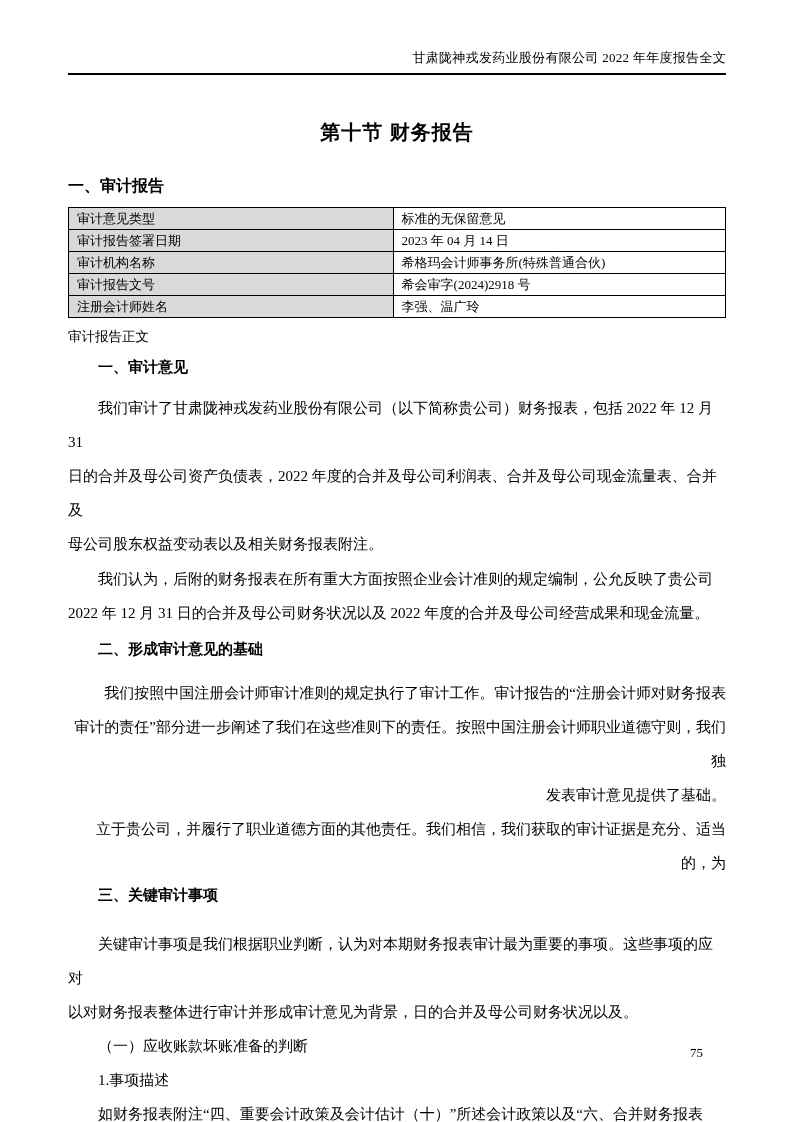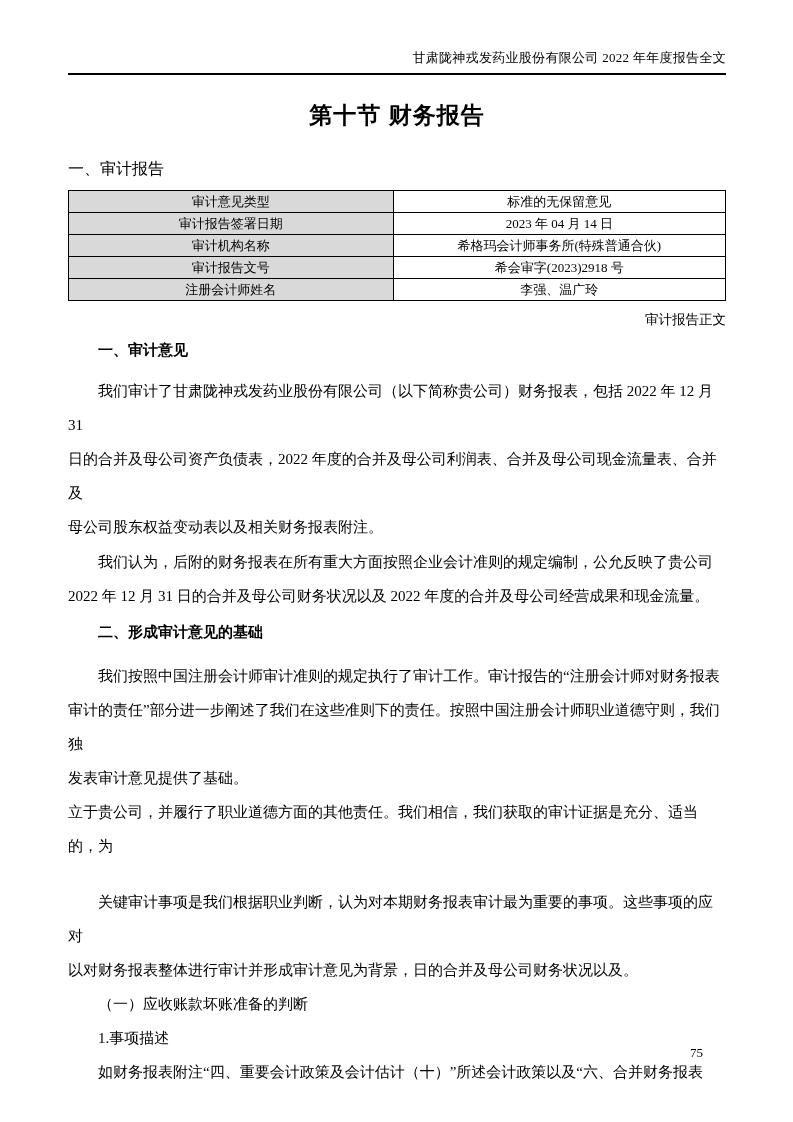--- a/index.html
+++ b/index.html
@@ -27,81 +27,80 @@
     line-height: 16px;
     text-align: right;
     letter-spacing: 0.3px;
   }
   .header-rule {
     height: 0;
     border-bottom: 2px solid #000000;
     margin-top: 7px;
   }
   .doc-title {
-    margin-top: 25px;
+    margin-top: 42px;
     font-family: "Liberation Sans", "DejaVu Sans", sans-serif;
     font-weight: bold;
-    font-size: 23px;
+    font-size: 20px;
     line-height: 30px;
     text-align: center;
     letter-spacing: 1px;
   }
   .h2 {
     margin-top: 28px;
     font-family: "Liberation Sans", "DejaVu Sans", sans-serif;
-    font-weight: normal;
+    font-weight: bold;
     font-size: 16px;
     line-height: 22px;
   }
   table.audit-table {
     margin-top: 10px;
     width: 100%;
     border-collapse: collapse;
     border: 1.5px solid #000000;
-    text-align: center;
   }
   table.audit-table td {
     border: 1px solid #000000;
     height: 21px;
     font-size: 13px;
     padding: 0 8px;
     vertical-align: middle;
   }
   td.cell-label {
     background: #d9d9d9;
     width: 49.4%;
   }
   td.cell-value {
     background: #ffffff;
   }
   .report-body-caption {
     margin-top: 10px;
     font-size: 13.5px;
     line-height: 17px;
-    text-align: right;
+    text-align: left;
   }
   .h3 {
     font-family: "Liberation Sans", "DejaVu Sans", sans-serif;
     font-weight: bold;
     font-size: 15px;
     line-height: 21px;
     text-indent: 2em;
   }
   .h3-opinion   { margin-top: 11px; }
   .h3-basis     { margin-top: 8px; }
   .h3-keymatter { margin-top: 4px; }
   .para {
     font-size: 15px;
     line-height: 34px;
   }
   .para > .line { min-height: 34px; }
   .para > .line.first { text-indent: 2em; }
   .p-opinion-1 { margin-top: 14px; }
   .p-opinion-2 { margin-top: 1px; }
-  .p-basis     { margin-top: 17px; }
+  .p-basis     { margin-top: 17px; text-align: right; }
   .p-key       { margin-top: 22px; }
   .p-key-desc  { margin-top: 0; }
   .sub-line {
     font-size: 15px;
     line-height: 34px;
     text-indent: 2em;
   }
   .page-number {
     position: absolute;
     right: 90px;
@@ -131,21 +130,21 @@
       <tr>
         <td class="cell-label">审计报告签署日期</td>
         <td class="cell-value">2023 年 04 月 14 日</td>
       </tr>
       <tr>
         <td class="cell-label">审计机构名称</td>
         <td class="cell-value">希格玛会计师事务所(特殊普通合伙)</td>
       </tr>
       <tr>
         <td class="cell-label">审计报告文号</td>
-        <td class="cell-value">希会审字(2023)2918 号</td>
+        <td class="cell-value">希会审字(2024)2918 号</td>
       </tr>
       <tr>
         <td class="cell-label">注册会计师姓名</td>
         <td class="cell-value">李强、温广玲</td>
       </tr>
     </tbody>
   </table>
 
   <div class="report-body-caption">审计报告正文</div>
 
@@ -164,20 +163,21 @@
 
   <div class="h3 h3-basis">二、形成审计意见的基础</div>
 
   <div class="para p-basis">
     <div class="line first">我们按照中国注册会计师审计准则的规定执行了审计工作。审计报告的“注册会计师对财务报表</div>
     <div class="line">审计的责任”部分进一步阐述了我们在这些准则下的责任。按照中国注册会计师职业道德守则，我们独</div>
     <div class="line">发表审计意见提供了基础。</div>
     <div class="line">立于贵公司，并履行了职业道德方面的其他责任。我们相信，我们获取的审计证据是充分、适当的，为</div>
   </div>
 
+  <div class="h3 h3-keymatter">三、关键审计事项</div>
 
   <div class="para p-key">
     <div class="line first">关键审计事项是我们根据职业判断，认为对本期财务报表审计最为重要的事项。这些事项的应对</div>
     <div class="line">以对财务报表整体进行审计并形成审计意见为背景，日的合并及母公司财务状况以及。</div>
   </div>
 
   <div class="sub-line">（一）应收账款坏账准备的判断</div>
   <div class="sub-line">1.事项描述</div>
 
   <div class="para p-key-desc">

